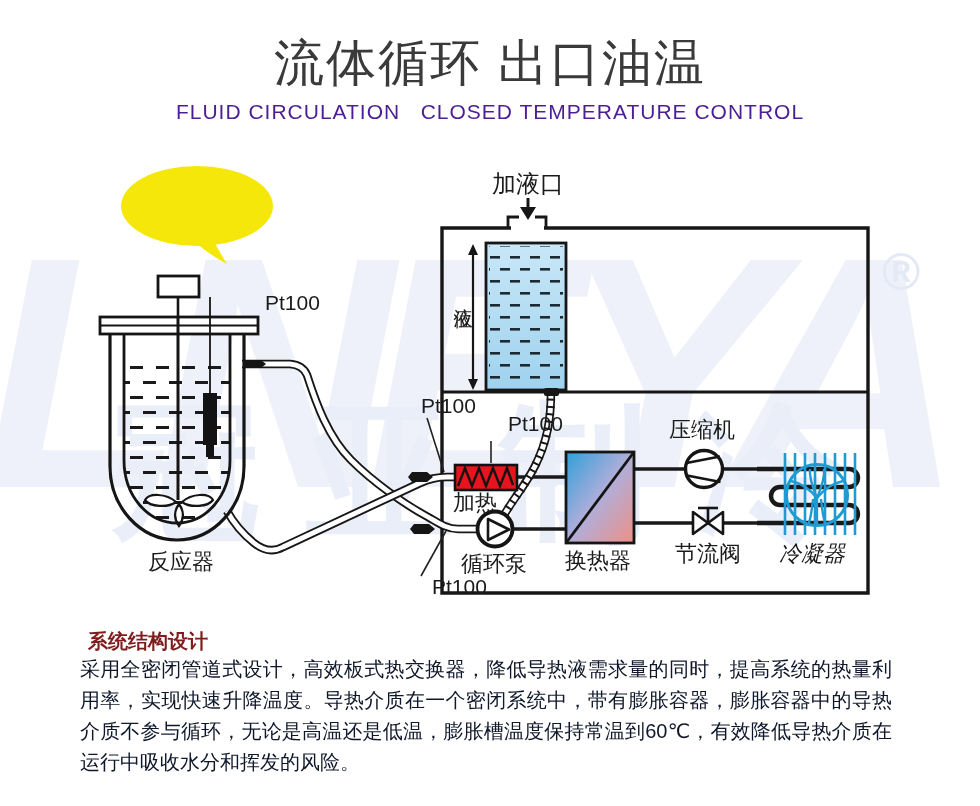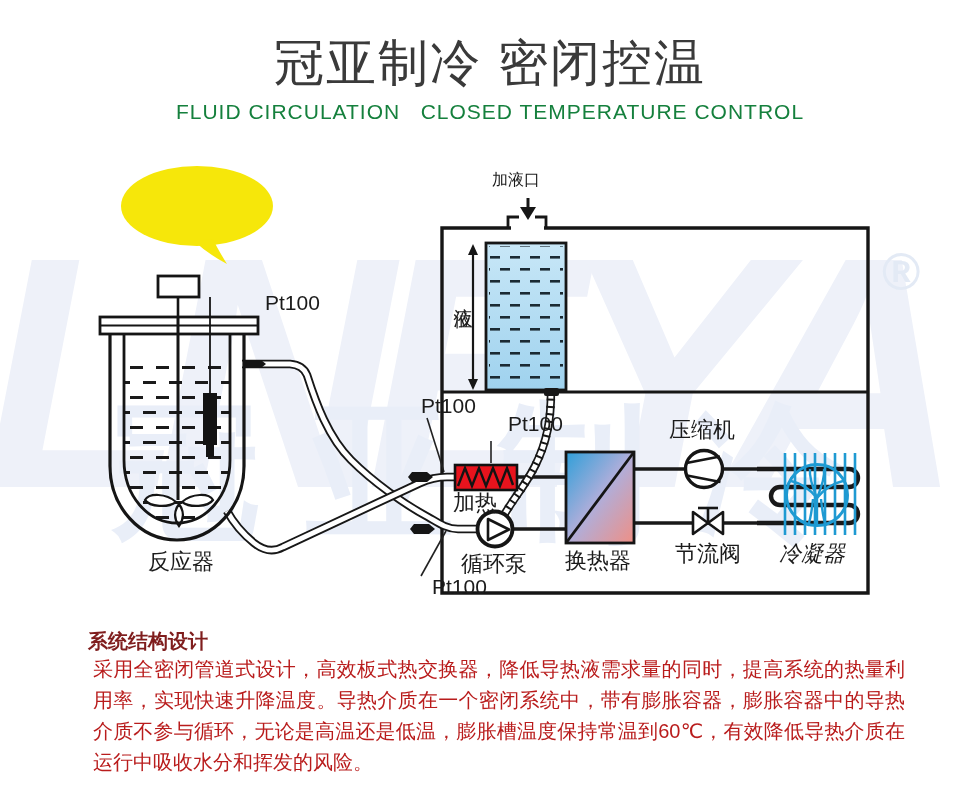--- a/index.html
+++ b/index.html
@@ -10,21 +10,21 @@
     color:#1c1c1c;
   }
   .abs{position:absolute;}
   
   .title{
     left:0;top:30px;width:980px;text-align:center;
     font-size:50px;font-weight:500;color:#3a3a3a;letter-spacing:2px;
   }
   .subtitle{
     left:0;top:100px;width:980px;text-align:center;
-    font-size:21px;font-weight:500;color:#15803d;letter-spacing:1px;
+    font-size:21px;font-weight:500;color:#4c1d95;letter-spacing:1px;
     white-space:pre;
   }
   
   .wm-brand{
     left:-18px;top:208px;width:1030px;
     font-size:330px;font-weight:800;font-style:italic;
     color:#eef1f9;letter-spacing:-28px;line-height:1;
     white-space:nowrap;z-index:1;user-select:none;
   }
   .wm-cn{
@@ -38,40 +38,40 @@
   
   #diagram{left:0;top:0;z-index:2;}
   
   .lbl{z-index:3;font-weight:500;color:#1b1b1b;line-height:1.1;white-space:nowrap;}
   .pt100{font-size:21px;margin-left:46px;}
   .cjk22{font-size:22px;}
   .bubble-text{
     left:120px;top:176px;width:156px;z-index:3;text-align:center;
     font-size:26px;font-weight:700;color:#191919;line-height:34px;
   }
-  .lbl-fillport{left:492px;top:171px;font-size:16px;text-align:center;}
+  .lbl-fillport{left:492px;top:171px;font-size:24px;text-align:center;}
   .lbl-level{
     left:452px;top:292px;font-size:19px;
     writing-mode:vertical-rl;text-orientation:upright;letter-spacing:3px;
   }
   
   .desc-heading{left:88px;top:628px;font-size:20px;font-weight:700;color:#7f1d1d;z-index:3;}
   .desc-body{
-    left:93px;top:654px;width:812px;z-index:3;
-    font-size:20px;line-height:31px;color:#b91c1c;text-align:justify;
+    left:80px;top:654px;width:812px;z-index:3;
+    font-size:20px;line-height:31px;color:#0f172a;text-align:justify;
   }
 </style>
 </head>
 <body>
 
 <div class="abs wm-brand">LNEYA</div>
 <div class="abs wm-cn">冠亚制冷</div>
 <div class="abs wm-reg">®</div>
 
-<div class="abs title">冠亚制冷 密闭控温</div>
+<div class="abs title">流体循环 出口油温</div>
 <div class="abs subtitle">FLUID CIRCULATION   CLOSED TEMPERATURE CONTROL</div>
 
 <svg id="diagram" class="abs" width="980" height="806" viewBox="0 0 980 806">
   <defs>
     <linearGradient id="tankGrad" x1="0" y1="0" x2="0" y2="1">
       <stop offset="0" stop-color="#c8e7f7"></stop>
         <stop offset="1" stop-color="#9fd2ee"></stop>
     </linearGradient>
     <linearGradient id="hexGrad" x1="0" y1="0" x2="1" y2="1">
       <stop offset="0" stop-color="#2f9fd9"></stop>

